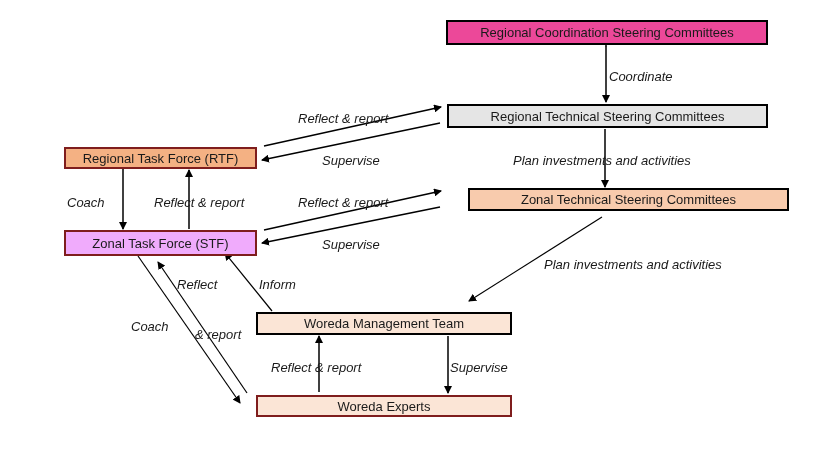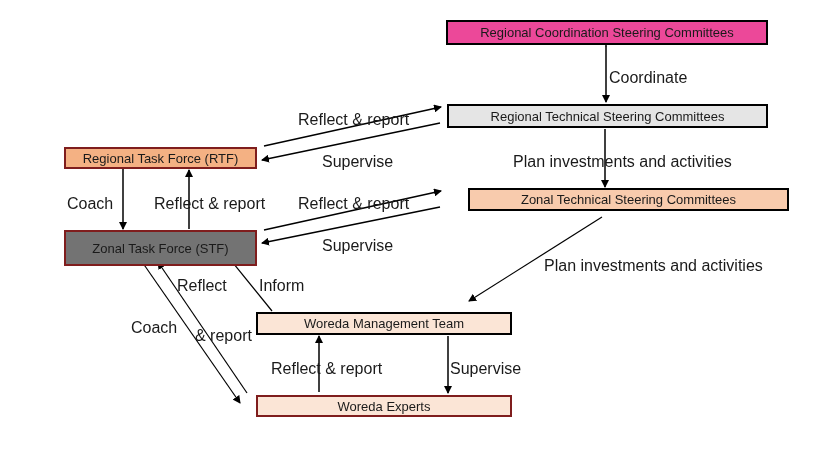--- a/index.html
+++ b/index.html
@@ -1,20 +1,20 @@
 <!DOCTYPE html>
 <html><head>
 <meta charset="utf-8">
 <style>
   html, body { margin:0; padding:0; background:#ffffff; }
   body { width:832px; height:456px; position:relative; overflow:hidden; font-family:"Liberation Sans", sans-serif; }
   .box { position:absolute; box-sizing:border-box; display:flex; align-items:center; justify-content:center; font-size:13px; color:#1a1a1a; white-space:nowrap; }
   .thick { border:2px solid #000; }
   .thin { border:2px solid #7f1d1d; }
-  .lbl { position:absolute; font-size:16px; color:#1a1a1a; white-space:nowrap; }
+  .lbl { position:absolute; font-style:italic; font-size:13px; color:#1a1a1a; white-space:nowrap; }
   svg { position:absolute; left:0; top:0; }
 </style>
 </head>
 <body>
 
 <svg width="832" height="456">
   <defs>
     <marker id="ah" markerWidth="8" markerHeight="8" refX="7" refY="4" orient="auto" markerUnits="userSpaceOnUse">
       <path d="M0,0 L8,4 L0,8 z" fill="#000"></path>
     </marker>
@@ -46,21 +46,21 @@
 
   <line x1="319" y1="392" x2="319" y2="336" stroke="#000" stroke-width="1.5" marker-end="url(#ah)"></line>
 
   <line x1="448" y1="336" x2="448" y2="393" stroke="#000" stroke-width="1.5" marker-end="url(#ah)"></line>
 </svg>
 
 <div class="box thick" style="left:446px;top:20px;width:322px;height:25px;background:#ec4899;">Regional Coordination Steering Committees</div>
 <div class="box thick" style="left:447px;top:104px;width:321px;height:24px;background:#e5e5e5;">Regional Technical Steering Committees</div>
 <div class="box thick" style="left:468px;top:188px;width:321px;height:23px;background:#F8CBAD;">Zonal Technical  Steering Committees</div>
 <div class="box thin" style="left:64px;top:147px;width:193px;height:22px;background:#F4B183;">Regional Task Force (RTF)</div>
-<div class="box thin" style="left:64px;top:230px;width:193px;height:36px;background:#737373;">Zonal Task Force (STF)</div>
+<div class="box thin" style="left:64px;top:230px;width:193px;height:26px;background:#f0abfc;">Zonal Task Force (STF)</div>
 <div class="box thick" style="left:256px;top:312px;width:256px;height:23px;background:#FBE5D6;text-align:right;">Woreda Management Team</div>
 <div class="box thin" style="left:256px;top:395px;width:256px;height:22px;background:#FBE5D6;">Woreda Experts</div>
 
 <span class="lbl" style="left:609px;top:69px;">Coordinate</span>
 <span class="lbl" style="left:513px;top:153px;">Plan investments and activities</span>
 <span class="lbl" style="left:544px;top:257px;">Plan investments and activities</span>
 <span class="lbl" style="left:298px;top:111px;">Reflect &amp; report</span>
 <span class="lbl" style="left:322px;top:153px;">Supervise</span>
 <span class="lbl" style="left:298px;top:195px;">Reflect &amp; report</span>
 <span class="lbl" style="left:322px;top:237px;">Supervise</span>

